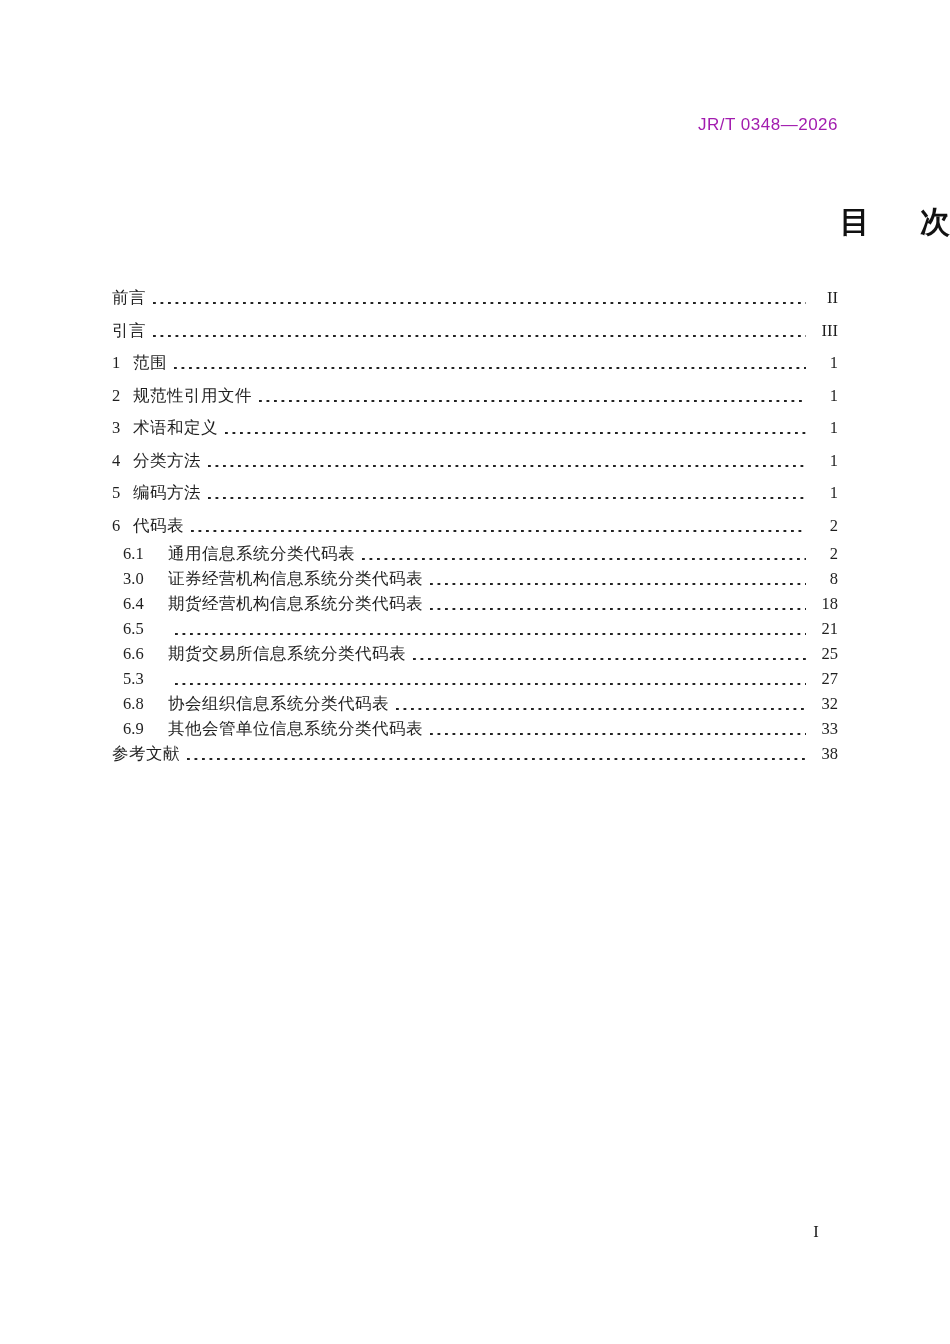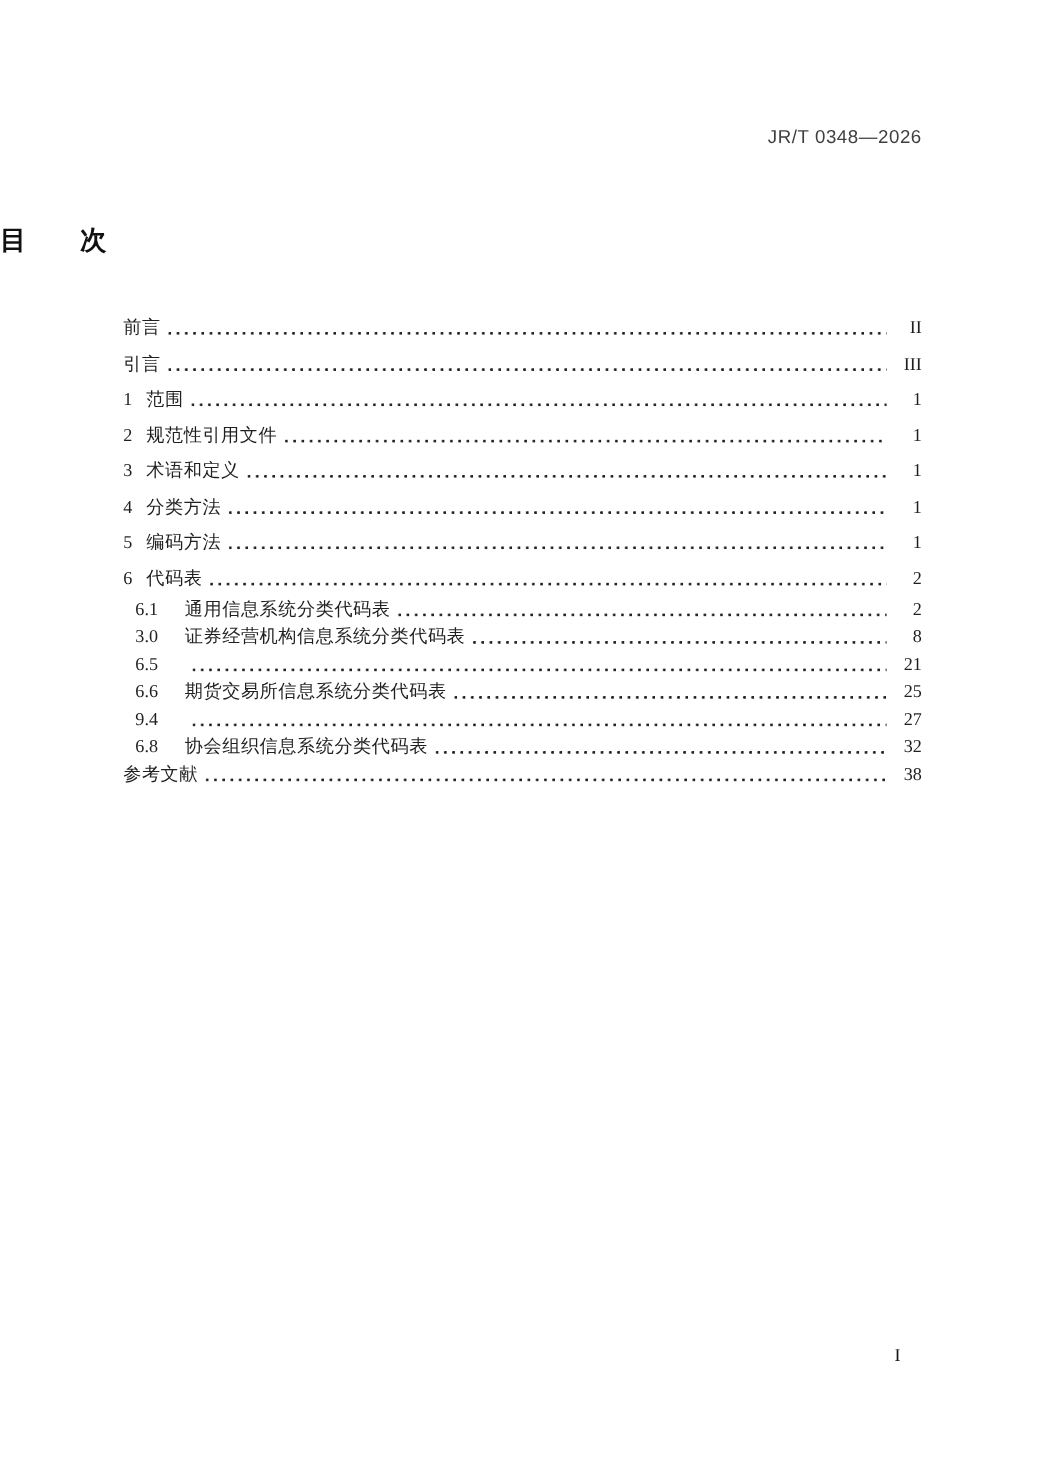--- a/index.html
+++ b/index.html
@@ -23,32 +23,32 @@
   
   .doc-header {
     position: absolute;
     top: 115px;
     left: 112px;
     right: 112px;
     text-align: right;
     font-family: "Liberation Sans", "DejaVu Sans", sans-serif;
     font-size: 17px;
     letter-spacing: 0.5px;
-    color: #404040;
+    color: #a21caf;
   }
   
   .doc-title {
     position: absolute;
     top: 202px;
     left: 0;
     width: 950px;
-    text-align: left;
+    text-align: right;
     font-family: "Liberation Sans", "DejaVu Sans", sans-serif;
     font-weight: bold;
-    font-size: 24px;
+    font-size: 30px;
     word-spacing: 42px;
     white-space: pre;
     color: #111111;
   }
   
   .toc-list {
     position: absolute;
     top: 287px;
     left: 112px;
     width: 726px;
@@ -182,41 +182,53 @@
     <span class="toc-dots"></span>
     <span class="toc-page">2</span>
   </div>
       <div class="toc-row level-1">
     <span class="toc-num">3.0</span>
     <span class="toc-label">证券经营机构信息系统分类代码表</span>
     <span class="toc-dots"></span>
     <span class="toc-page">8</span>
   </div>
       <div class="toc-row level-1">
+    <span class="toc-num">6.4</span>
+    <span class="toc-label">期货经营机构信息系统分类代码表</span>
+    <span class="toc-dots"></span>
+    <span class="toc-page">18</span>
+  </div>
+      <div class="toc-row level-1">
     <span class="toc-num">6.5</span>
     <span class="toc-dots"></span>
     <span class="toc-page">21</span>
   </div>
       <div class="toc-row level-1">
     <span class="toc-num">6.6</span>
     <span class="toc-label">期货交易所信息系统分类代码表</span>
     <span class="toc-dots"></span>
     <span class="toc-page">25</span>
   </div>
       <div class="toc-row level-1">
-    <span class="toc-num">9.4</span>
+    <span class="toc-num">5.3</span>
     <span class="toc-dots"></span>
     <span class="toc-page">27</span>
   </div>
       <div class="toc-row level-1">
     <span class="toc-num">6.8</span>
     <span class="toc-label">协会组织信息系统分类代码表</span>
     <span class="toc-dots"></span>
     <span class="toc-page">32</span>
   </div>
+      <div class="toc-row level-1">
+    <span class="toc-num">6.9</span>
+    <span class="toc-label">其他会管单位信息系统分类代码表</span>
+    <span class="toc-dots"></span>
+    <span class="toc-page">33</span>
+  </div>
       <div class="toc-row level-0">
 
     <span class="toc-label">参考文献</span>
     <span class="toc-dots"></span>
     <span class="toc-page">38</span>
   </div>
     </div>
 
   <div class="page-footer">I</div>
 

